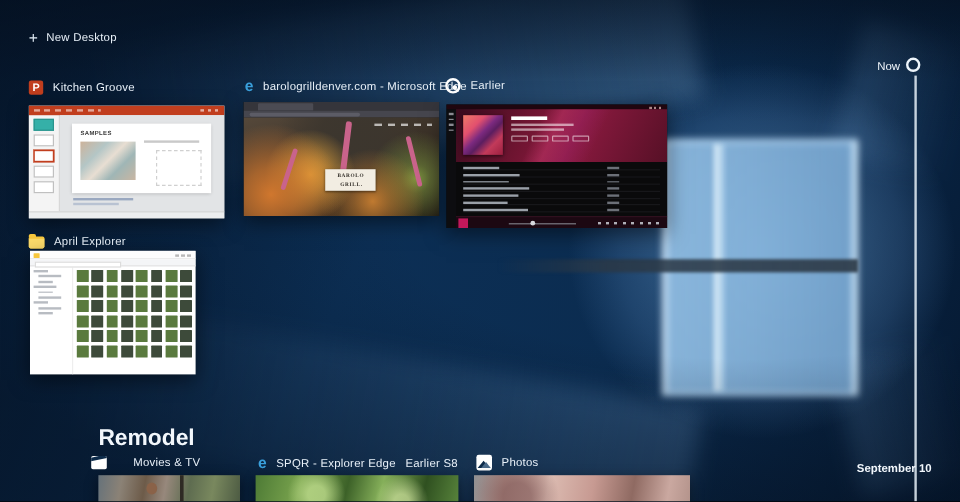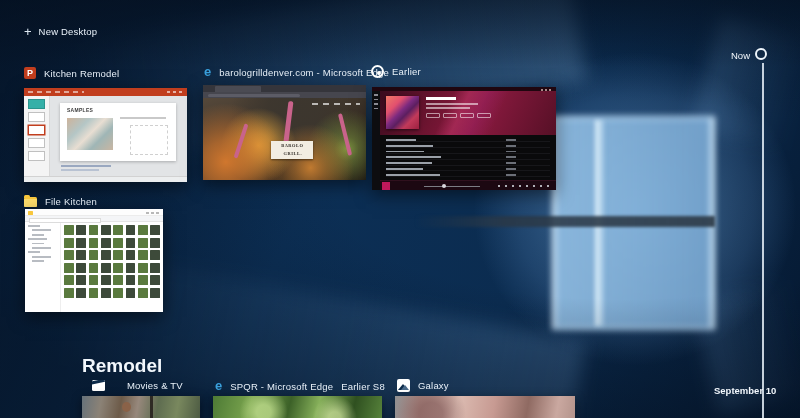--- a/index.html
+++ b/index.html
@@ -188,21 +188,21 @@
   </div>
 
   <div id="new-desktop" class="abs">
     <span class="plus">+</span>
     <span class="lbl">New Desktop</span>
   </div>
 
   <div>
     <div class="abs card-header" style="left:24px;top:67px;">
       <span class="ic-pp">P</span>
-      <span class="lbl">Kitchen Remodel</span>
+      <span class="lbl">Kitchen Groove</span>
     </div>
     <div id="pp-thumb" class="abs thumb">
       <div class="pp-bar"></div>
       <div class="pp-body">
         <div class="pp-panel">
             <div class="pp-slide-thumb teal"></div>
             <div class="pp-slide-thumb plain"></div>
             <div class="pp-slide-thumb selected"></div>
             <div class="pp-slide-thumb plain"></div>
             <div class="pp-slide-thumb plain"></div>
@@ -308,21 +308,21 @@
             <div class="ctl"></div>
           </div>
         </div>
       </div>
     </div>
   </div>
 
   <div>
     <div class="abs card-header" style="left:24px;top:195px;">
       <span class="ic-folder"></span>
-      <span class="lbl">File Kitchen</span>
+      <span class="lbl">April Explorer</span>
     </div>
     <div id="fe-thumb" class="abs thumb">
       <div class="fe-title"></div>
       <div class="fe-tool"></div>
       <div class="fe-body">
         <div class="fe-nav">
             <i style="width: 12px; margin-left: 0px;"></i>
             <i style="width: 19px; margin-left: 4px;"></i>
             <i style="width: 12px; margin-left: 4px;"></i>
             <i style="width: 19px; margin-left: 0px;"></i>
@@ -382,43 +382,43 @@
             <div class="tile" style="background: rgb(90, 122, 62);"></div>
             <div class="tile" style="background: rgb(61, 74, 58);"></div>
           </div>
       </div>
     </div>
   </div>
 
   <div id="earlier-heading" class="abs">Remodel</div>
 
   <div>
-    <div class="abs card-header" style="left:92px;top:380px;">
+    <div class="abs card-header" style="left:76px;top:380px;">
       <span class="ic-movies"></span>
       <span class="lbl" style="margin-left:14px;">Movies &amp; TV</span>
     </div>
     <div id="movies-strip" class="strip">
       <div class="pole"></div>
       <div class="head"></div>
     </div>
   </div>
 
   <div>
     <div class="abs card-header" style="left:215px;top:380px;width:165px;">
       <span class="ic-edge">e</span>
-      <span class="lbl">SPQR - Microsoft Edge</span>
+      <span class="lbl">SPQR - Explorer Edge</span>
       <span class="lbl" style="margin-left:auto;">Earlier S8</span>
     </div>
     <div id="spqr-strip" class="strip"></div>
   </div>
 
   <div>
     <div class="abs card-header" style="left:397px;top:379px;">
       <span class="ic-photos"></span>
-      <span class="lbl">Galaxy</span>
+      <span class="lbl">Photos</span>
     </div>
     <div id="photos-strip" class="strip"></div>
   </div>
 
   <div>
     <div id="now-label" class="abs">Now</div>
     <div id="tl-knob" class="abs"></div>
     <div id="tl-track" class="abs"></div>
     <div id="date-label" class="abs">September 10</div>
   </div>

